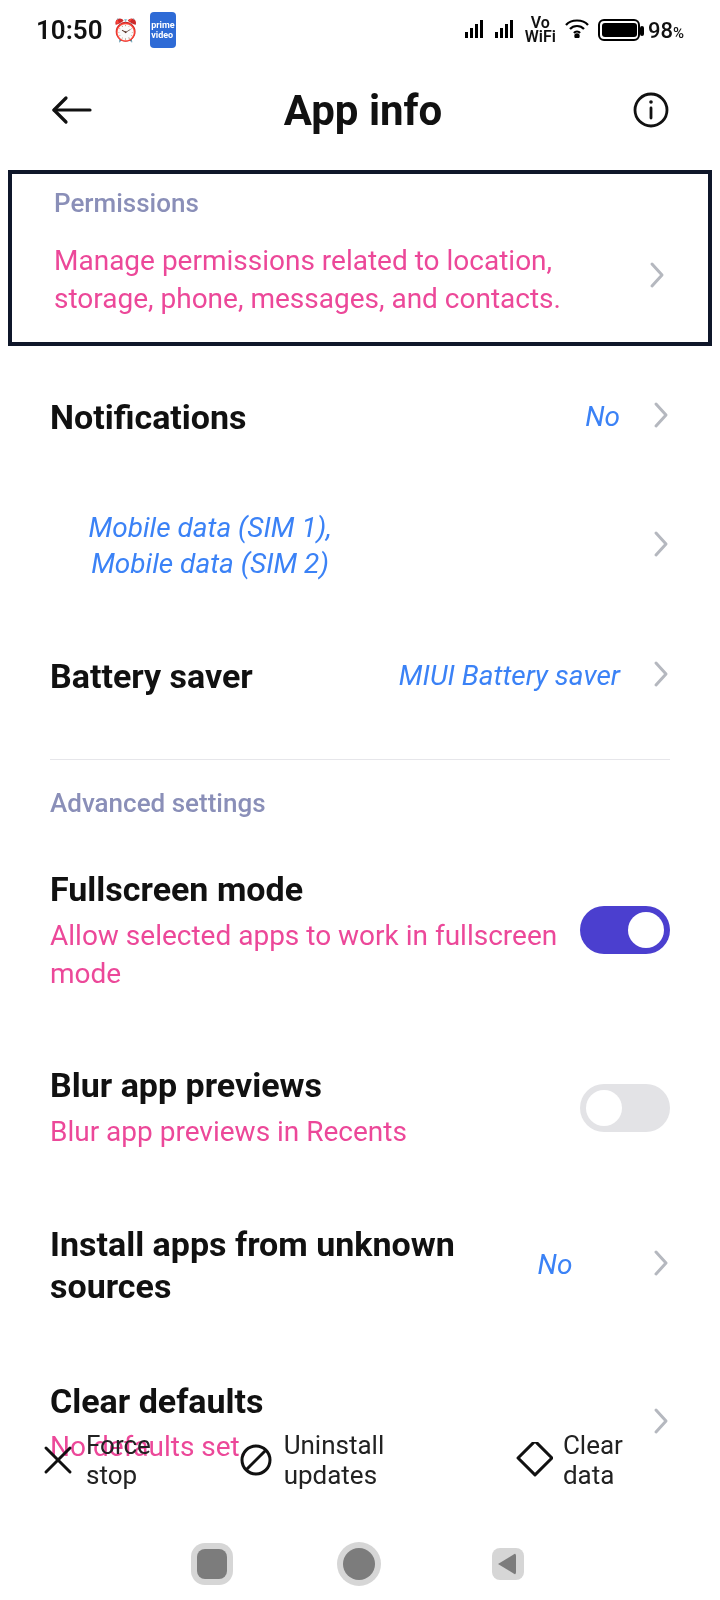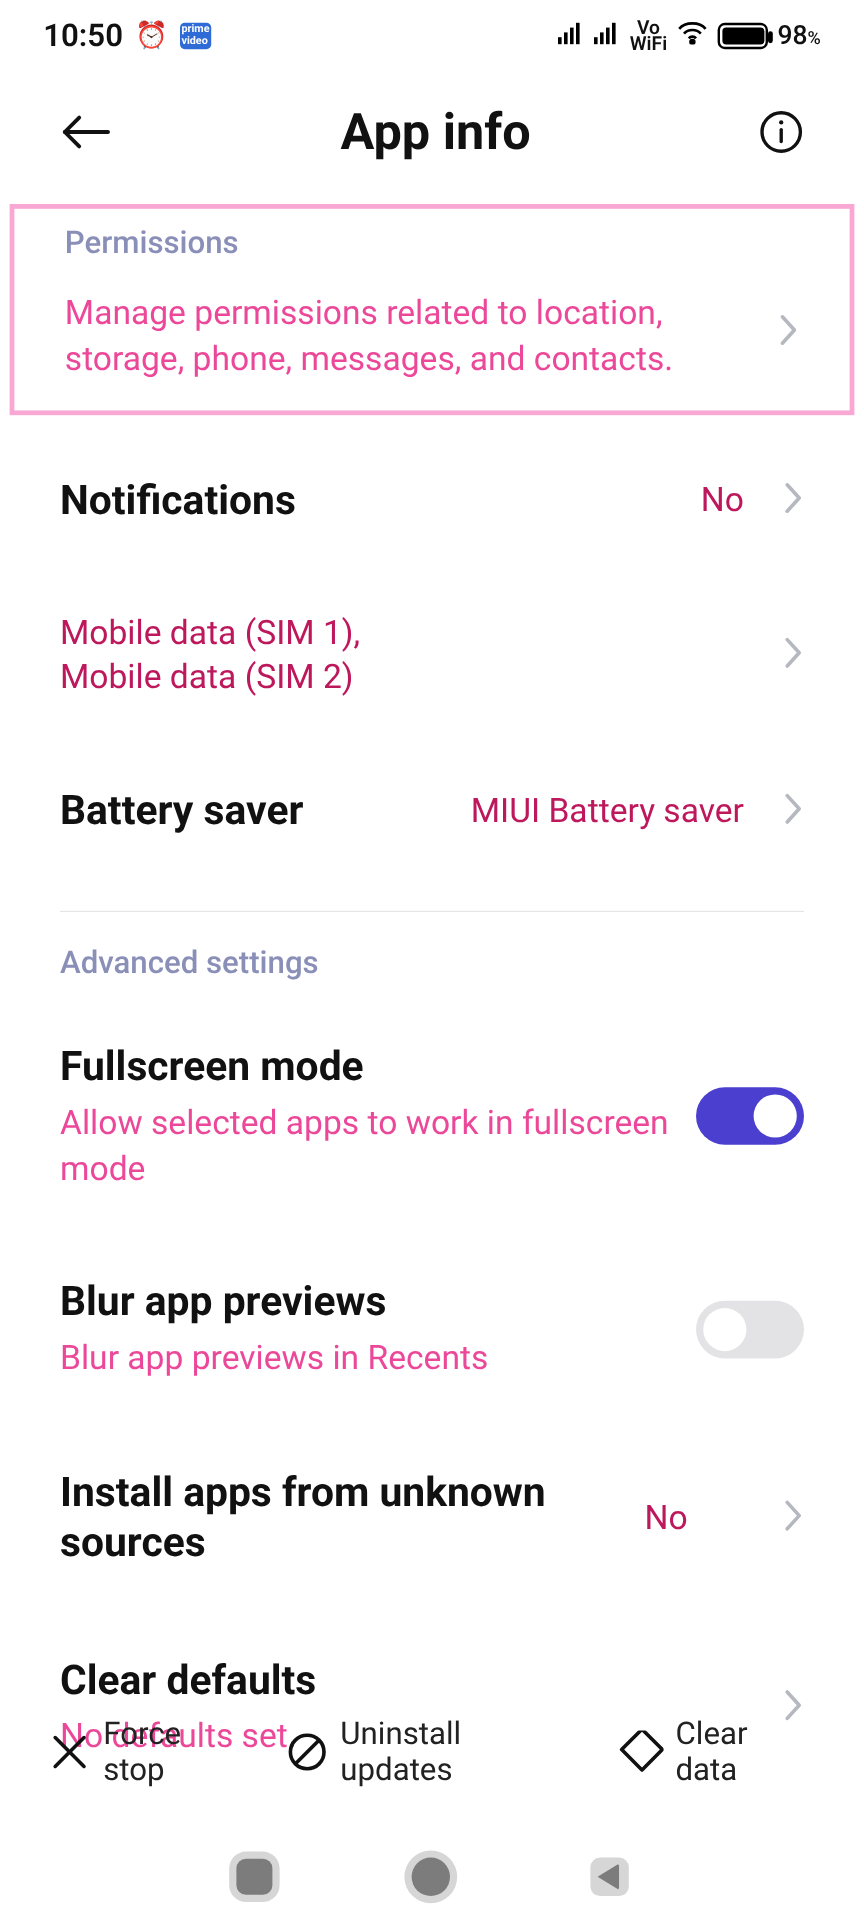--- a/index.html
+++ b/index.html
@@ -19,21 +19,21 @@
     display: flex;
     align-items: center;
     justify-content: space-between;
     padding: 0 36px 0 36px;
     font-size: 26px;
     font-weight: 600;
   }
   .status-left { display: flex; align-items: center; gap: 10px; }
   .status-left .alarm { font-size: 22px; }
   .status-left .prime {
-    width: 26px; height: 22px; background:#2e6bd6; border-radius:4px;
+    width: 26px; height: 36px; background:#2e6bd6; border-radius:4px;
     display:flex; align-items:center; justify-content:center;
     font-size:9px; color:#fff; font-weight:700; line-height:10px;
   }
   .status-right { display: flex; align-items: center; gap: 8px; font-size: 22px; }
   .vo-wifi { font-size: 16px; line-height: 14px; text-align:center; font-weight:600;}
   .battery-box {
     width: 42px; height: 22px; border: 2.5px solid #000; border-radius: 6px;
     position: relative; display:flex; align-items:center;
   }
   .battery-box::after{
@@ -49,21 +49,21 @@
     display: flex;
     align-items: center;
     justify-content: space-between;
     padding: 0 50px;
   }
   .header .title { font-size: 42px; font-weight: 700; }
   .back-arrow svg, .info-btn svg { display:block; }
 
   
   .highlight {
-    border: 4px solid #f9a8d4;
+    border: 4px solid #0f172a;
     margin: 10px 8px 0 8px;
     padding: 14px 42px 24px 42px;
   }
 
   .section-label {
     color: #8a8fb8;
     font-size: 26px;
     font-weight: 500;
     margin-bottom: 18px;
   }
@@ -86,24 +86,25 @@
     line-height: 1.25;
   }
   .item-sub {
     font-size: 28px;
     color: #ec4899;
     margin-top: 6px;
     line-height: 1.35;
   }
   .item-value {
     font-size: 28px;
-    color: #be185d;
-    text-align: left;
+    color: #3b82f6;
+    text-align: center;
     max-width: 320px;
     line-height: 1.3;
+    font-style: italic;
   }
   .chevron {
     color: #b5b8bf;
     margin-left: 12px;
     flex-shrink: 0;
   }
 
   .divider {
     height: 1px; background:#e6e6ea; margin: 40px 50px 28px 50px;
   }

